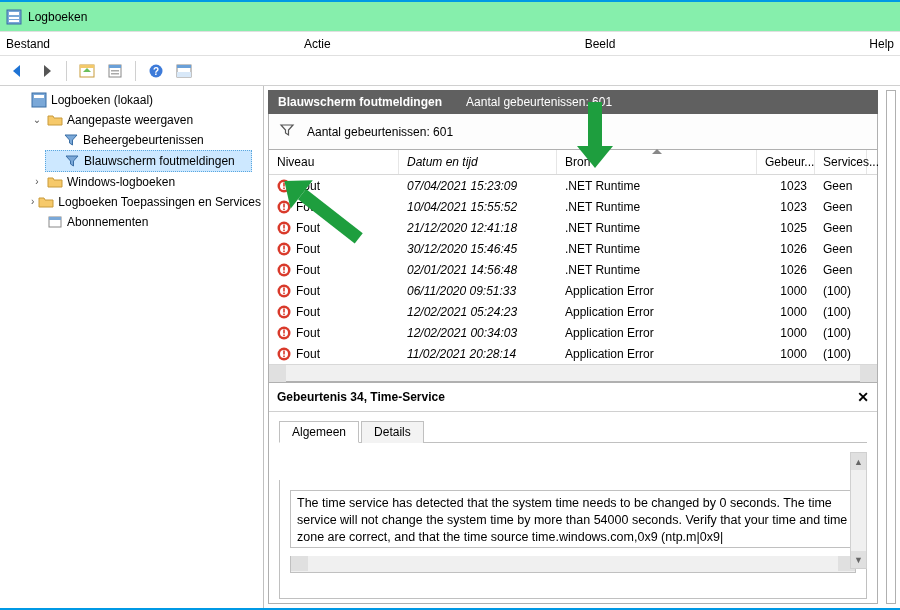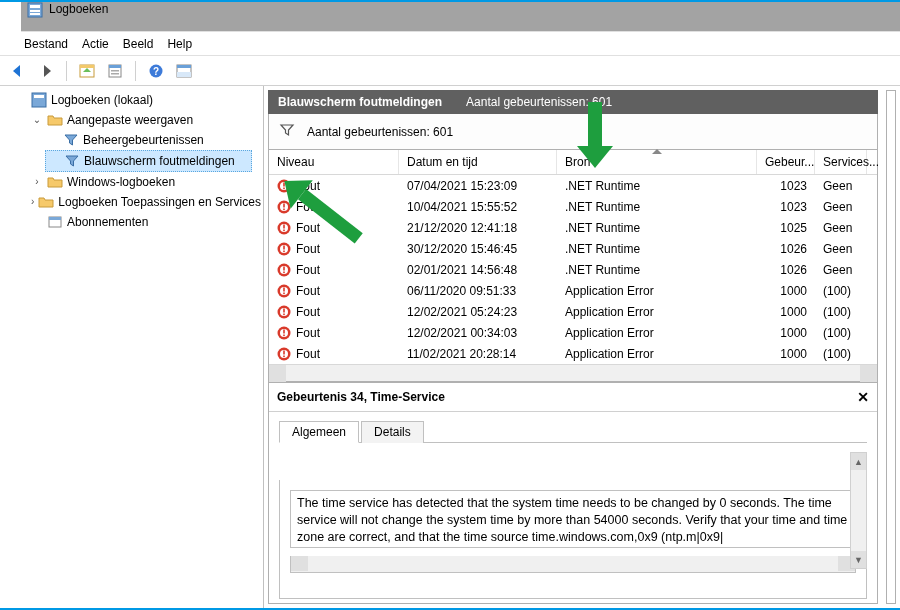--- a/index.html
+++ b/index.html
@@ -10,40 +10,40 @@
     background: #fff;
     width: 900px;
     height: 610px;
     overflow: hidden;
     border-top: 2px solid #0099e5;
     border-bottom: 2px solid #0099e5;
     position: relative;
   }
   .titlebar {
     height: 30px;
-    background: #a3a3a3;
-    display: flex;
-    align-items: flex-start;
+    background: #86efac;
+    display: flex;
+    align-items: center;
     padding: 0 6px;
     border-bottom: 1px solid #e0e0e0;
-    margin-left: 21px;
   }
   .titlebar .app-icon {
     width: 16px; height: 16px;
     margin-right: 6px;
     display: inline-flex;
   }
   .titlebar .title { font-size: 12px; }
   .menubar {
     height: 24px;
     display: flex;
     align-items: center;
-    padding: 0 24px;
+    padding: 0 6px;
     gap: 14px;
     border-bottom: 1px solid #e0e0e0;
+    justify-content: space-between;
   }
   .menubar span { cursor: default; }
   .toolbar {
     height: 30px;
     display: flex;
     align-items: center;
     padding: 0 6px;
     gap: 4px;
     border-bottom: 1px solid #d0d0d0;
   }
@@ -281,21 +281,21 @@
   .sort-caret {
     position: absolute;
     top: -1px; left: 50%;
     transform: translateX(-50%);
     width: 0; height: 0;
     border-left: 5px solid transparent;
     border-right: 5px solid transparent;
     border-bottom: 5px solid #888;
   }
   .col-niveau { width: 130px; }
-  .col-datum  { width: 158px; }
+  .col-datum  { width: 158px; font-style: italic; }
   .col-bron   { width: 200px; }
   .col-gebeur { width: 58px; text-align: right; }
   .col-taak   { width: 52px; }
 </style>
 </head>
 <body>
 
 <div class="titlebar">
   <span class="app-icon">
     <svg viewBox="0 0 16 16">

